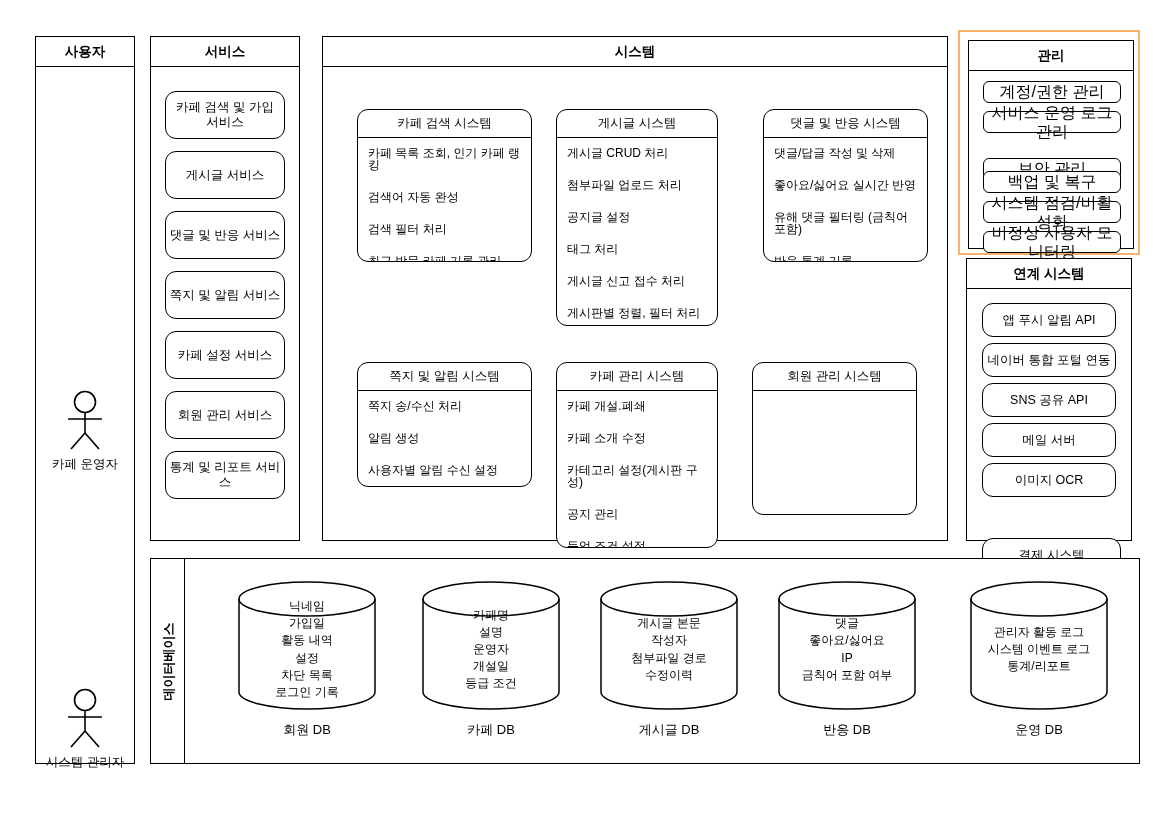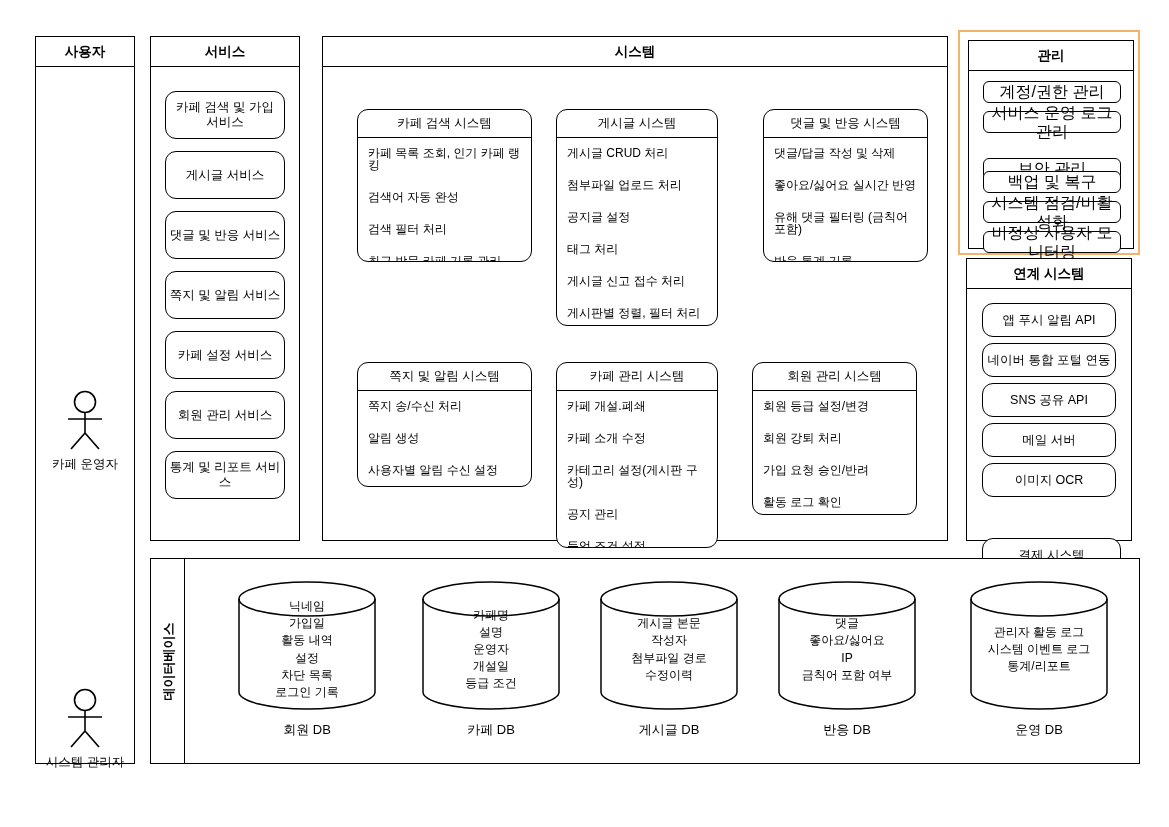--- a/index.html
+++ b/index.html
@@ -250,26 +250,20 @@
           <div>카페 개설.폐쇄</div>
           <div>카페 소개 수정</div>
           <div>카테고리 설정(게시판 구성)</div>
           <div>공지 관리</div>
           <div>등업 조건 설정</div>
         </div>
       </div>
 
       <div class="card" style="left:429px; top:295px; width:165px; height:153px;">
         <div class="card-title">회원 관리 시스템</div>
-        <div class="card-list">
-          <div>회원 등급 설정/변경</div>
-          <div>회원 강퇴 처리</div>
-          <div>가입 요청 승인/반려</div>
-          <div>활동 로그 확인</div>
-        </div>
       </div>
 
     </div>
   </div>
 
   <div class="hl-wrap" style="left:958px; top:30px; width:182px; height:225px;">
     <div class="panel" style="left:8px; top:8px; width:166px; height:209px;">
       <div class="panel-title">관리</div>
       <div class="panel-body">
         <div class="pill small" style="left:14px; top:10px; width:138px; height:22px;">계정/권한 관리</div>

